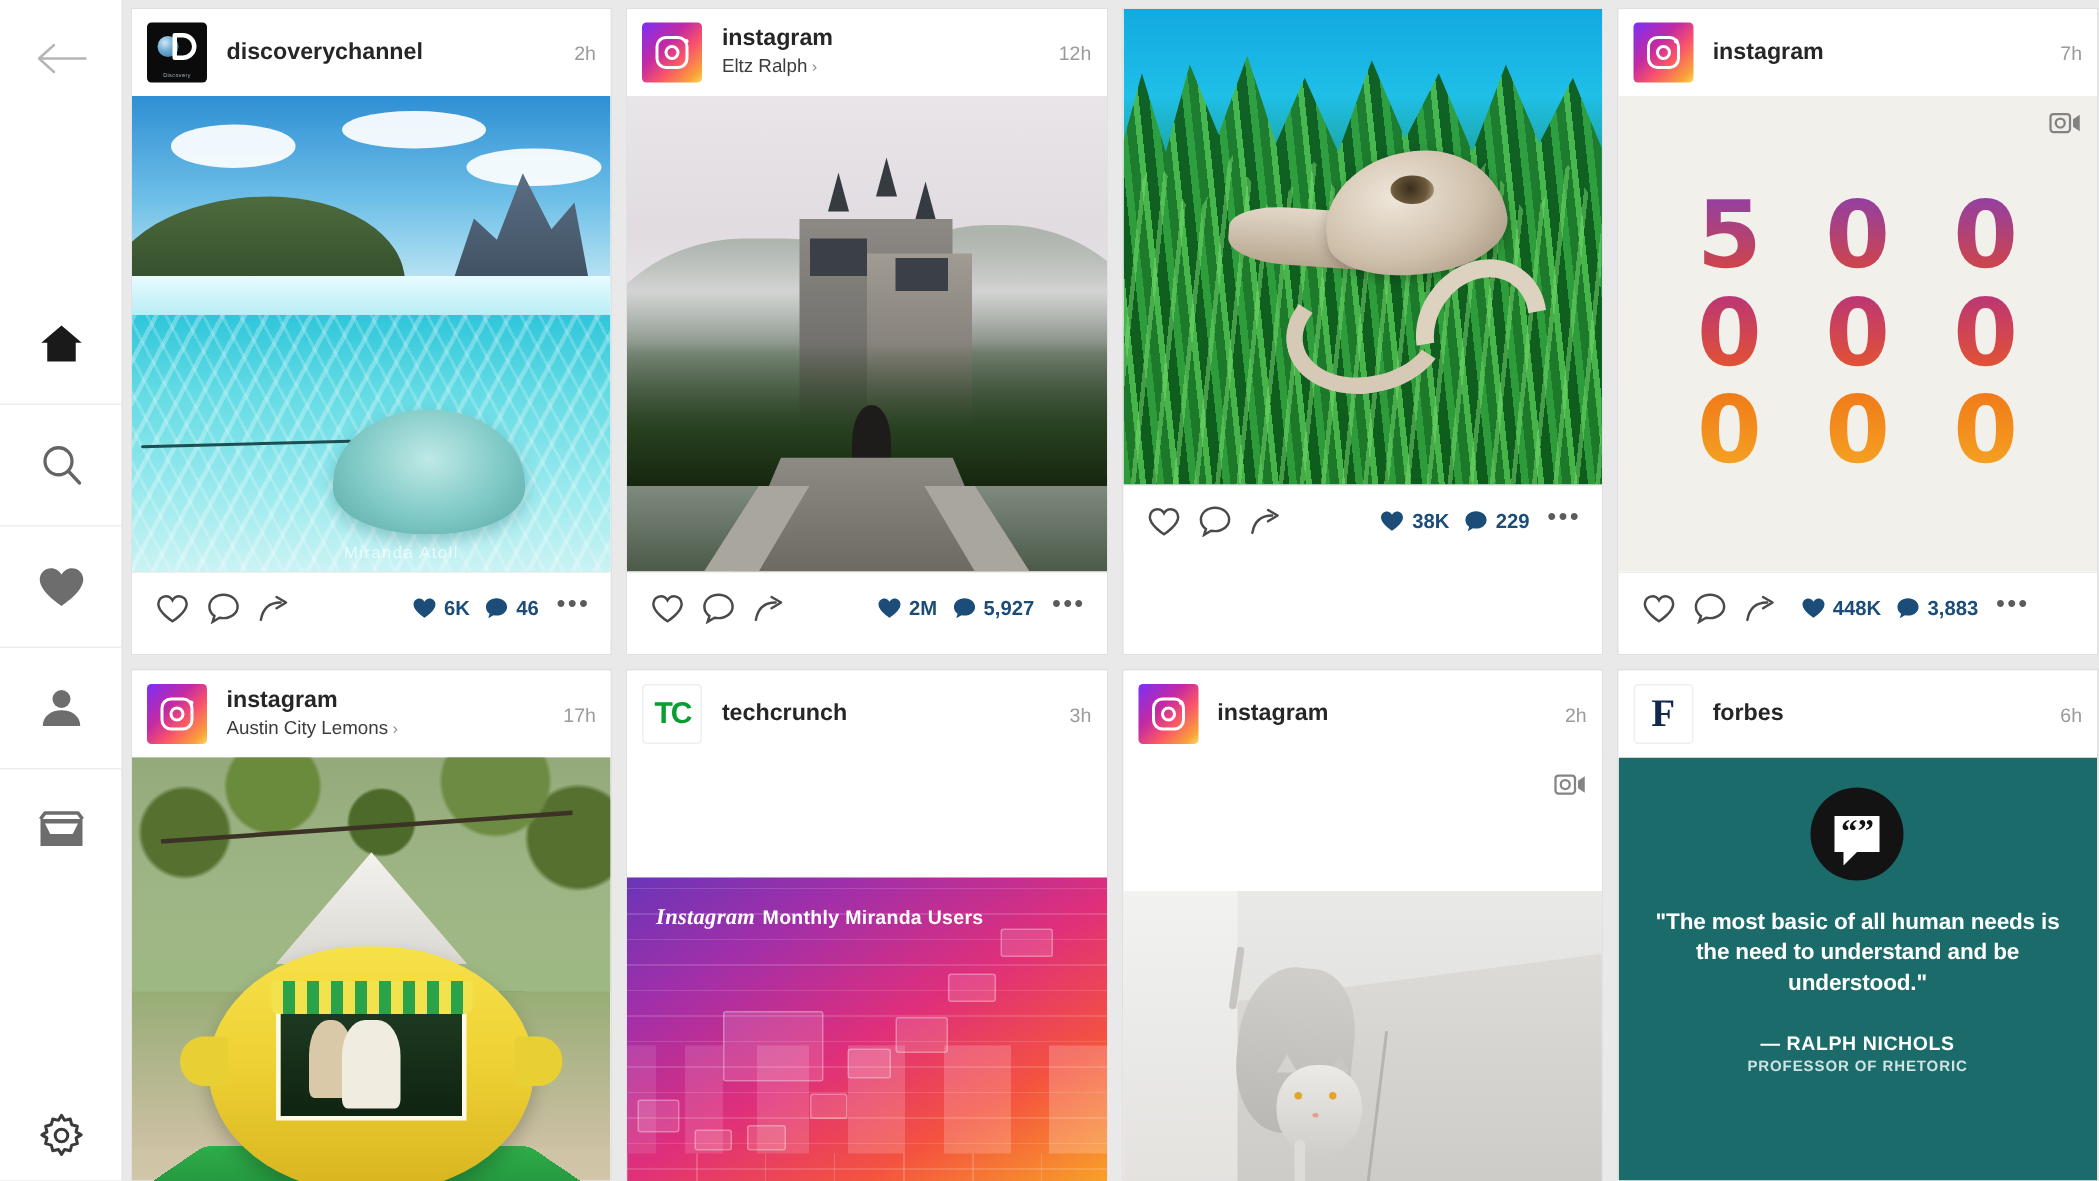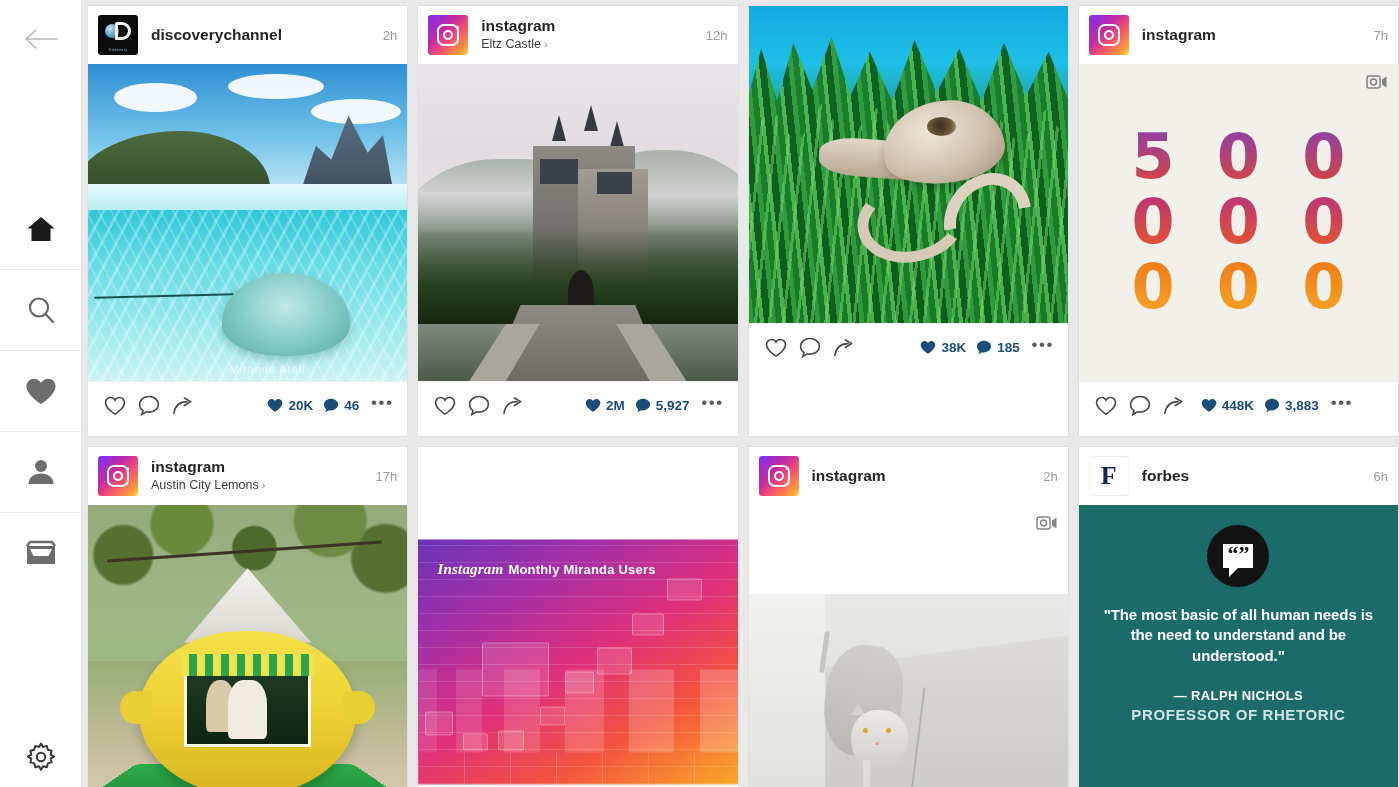--- a/index.html
+++ b/index.html
@@ -365,21 +365,21 @@
   .fb-bubble { width: 30px; height: 24px; background: #fff; position: relative;
     display: flex; align-items: center; justify-content: center; }
   .fb-bubble::after { content: ""; position: absolute; bottom: -9px; left: 6px;
     width: 0; height: 0; border-left: 10px solid #fff; border-bottom: 10px solid transparent; }
   .fb-quotes { color: #131313; font-family: "Liberation Serif", serif; font-weight: 700;
     font-size: 22px; line-height: 0; margin-top: -4px; }
   .fb-quote { color: #fff; font-size: 15px; font-weight: 700; line-height: 1.35;
     text-align: center; letter-spacing: -.1px; }
   .fb-author { color: #fff; font-size: 13px; font-weight: 700; letter-spacing: .4px;
     margin-top: 22px; text-transform: uppercase; }
-  .fb-role { color: #cfe3e3; font-size: 15px; font-weight: 700; letter-spacing: .6px;
+  .fb-role { color: #cfe3e3; font-size: 10px; font-weight: 700; letter-spacing: .6px;
     margin-top: 3px; text-transform: uppercase; }
 
   
   .actions {
     display: flex; align-items: center;
     height: 48px; min-height: 48px;
     padding: 0 10px; background: #fff;
     border-top: 1px solid #efefef;
   }
   .act-ico { width: 34px; height: 34px; display: flex; align-items: center;
@@ -508,42 +508,42 @@
           <svg width="22" height="20" viewBox="0 0 24 22" fill="none" stroke="#4a4a4a" stroke-width="1.8">
             <path d="M2 19C3.5 10 9 6.2 16.5 6.2" stroke-linecap="round"></path>
             <path d="M13.5 2.2 20.5 6.2l-7 4.3" stroke-linecap="round" stroke-linejoin="round"></path>
           </svg>
         </span>
         <span class="act-spacer"></span>
         <span class="stat">
           <svg width="16" height="15" viewBox="0 0 24 22">
               <path d="M12 20.5S1 13.6 1 7.2C1 3.8 3.7 1.2 6.9 1.2c2.3 0 4.1 1.4 5.1 3.2 1-1.8 2.8-3.2 5.1-3.2 3.2 0 5.9 2.6 5.9 6C23 13.6 12 20.5 12 20.5z" fill="#1b4d78"></path>
             </svg>
-          <span class="num">20K</span>
+          <span class="num">6K</span>
         </span>
         <span class="stat">
           <svg width="16" height="15" viewBox="0 0 24 23">
               <path d="M12 1.2c6 0 10.8 3.9 10.8 8.9 0 4.9-4.8 8.9-10.8 8.9-1.1 0-2.1-.1-3.1-.4l-5.3 3.2 1.4-4.6C2.6 15.6 1.2 13 1.2 10.1 1.2 5.1 6 1.2 12 1.2z" fill="#1b4d78"></path>
             </svg>
           <span class="num">46</span>
         </span>
         <span class="more">•••</span>
       </footer>
     </article>
 
     <article class="card">
       <header class="card-head">
         <div class="avatar av-ig">
           <span class="ring"></span>
           <span class="lens"></span>
           <span class="dot"></span>
         </div>
         <div class="head-text">
           <div class="uname">instagram</div>
-          <div class="sub"><span>Eltz Castle</span><span class="chev">›</span></div>
+          <div class="sub"><span>Eltz Ralph</span><span class="chev">›</span></div>
         </div>
         <div class="ts">12h</div>
       </header>
 
       <div class="media square">
         <div class="img-castle">
           <div class="cs-hill-l"></div>
           <div class="cs-hill-r"></div>
           <div class="cs-mist"></div>
           <div class="cs-spire" style="left:42%;top:16%"></div>
@@ -630,21 +630,21 @@
         <span class="stat">
           <svg width="16" height="15" viewBox="0 0 24 22">
               <path d="M12 20.5S1 13.6 1 7.2C1 3.8 3.7 1.2 6.9 1.2c2.3 0 4.1 1.4 5.1 3.2 1-1.8 2.8-3.2 5.1-3.2 3.2 0 5.9 2.6 5.9 6C23 13.6 12 20.5 12 20.5z" fill="#1b4d78"></path>
             </svg>
           <span class="num">38K</span>
         </span>
         <span class="stat">
           <svg width="16" height="15" viewBox="0 0 24 23">
               <path d="M12 1.2c6 0 10.8 3.9 10.8 8.9 0 4.9-4.8 8.9-10.8 8.9-1.1 0-2.1-.1-3.1-.4l-5.3 3.2 1.4-4.6C2.6 15.6 1.2 13 1.2 10.1 1.2 5.1 6 1.2 12 1.2z" fill="#1b4d78"></path>
             </svg>
-          <span class="num">185</span>
+          <span class="num">229</span>
         </span>
         <span class="more">•••</span>
       </footer>
     </article>
 
     <article class="card">
       <header class="card-head">
         <div class="avatar av-ig">
           <span class="ring"></span>
           <span class="lens"></span>
@@ -739,20 +739,29 @@
           <div class="lm-tipR"></div>
           <div class="lm-window"></div>
           <div class="lm-awning"></div>
           <div class="lm-person2"></div>
           <div class="lm-person"></div>
         </div>
       </div>
     </article>
 
     <article class="card">
+      <header class="card-head">
+        <div class="avatar av-tc">
+          <span class="tc">TC</span>
+        </div>
+        <div class="head-text">
+          <div class="uname">techcrunch</div>
+        </div>
+        <div class="ts">3h</div>
+      </header>
 
       <div class="media">
         <div class="img-tc">
           <div class="tc-wrap">
             <div class="tc-grid"></div>
             <div class="tc-bars"></div>
             <div class="tc-axis"></div>
             <div class="tc-title">
               <span class="script">Instagram</span><span>Monthly Miranda Users</span>
             </div>

